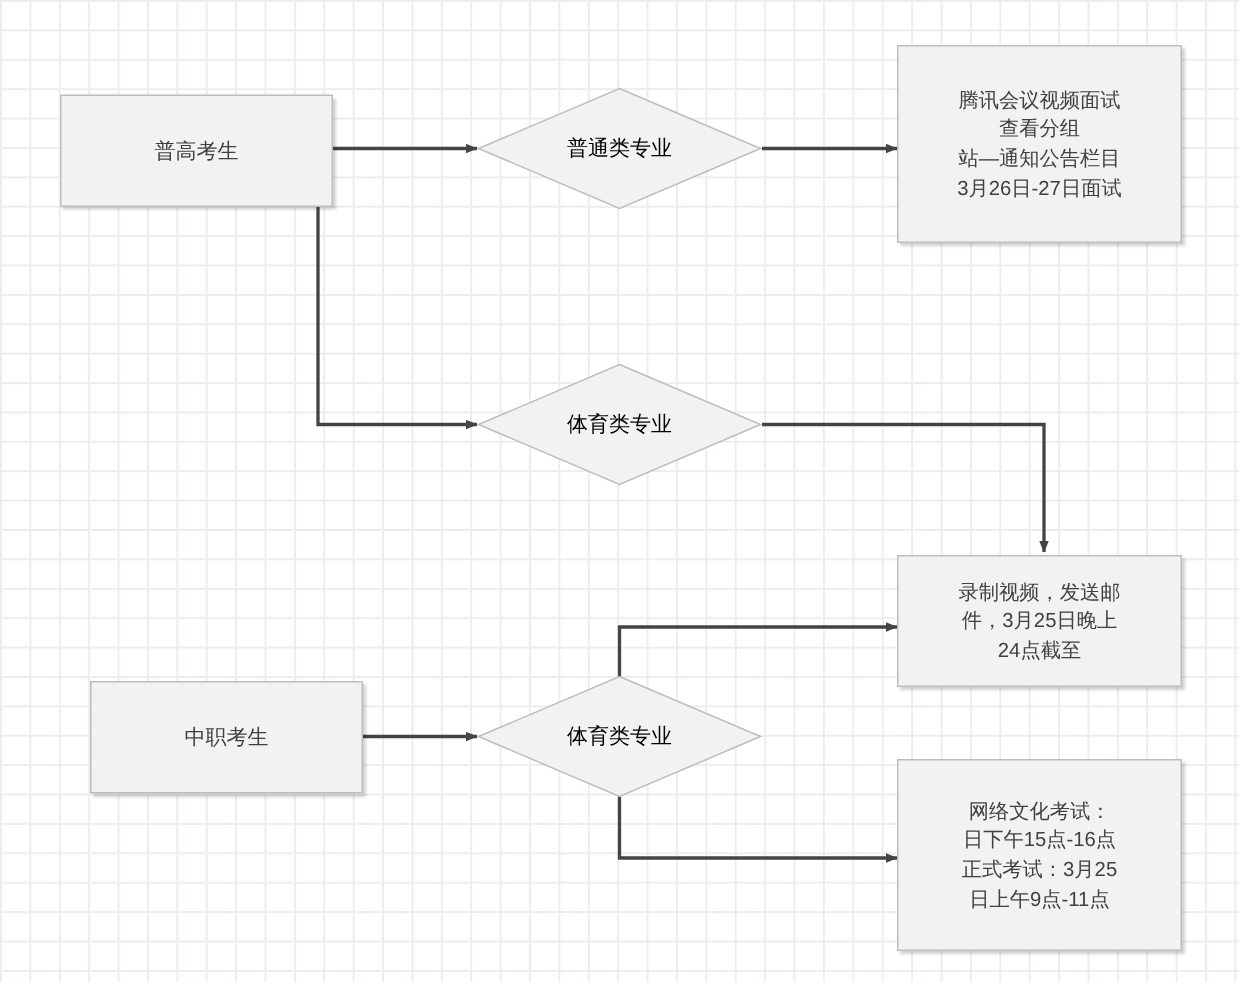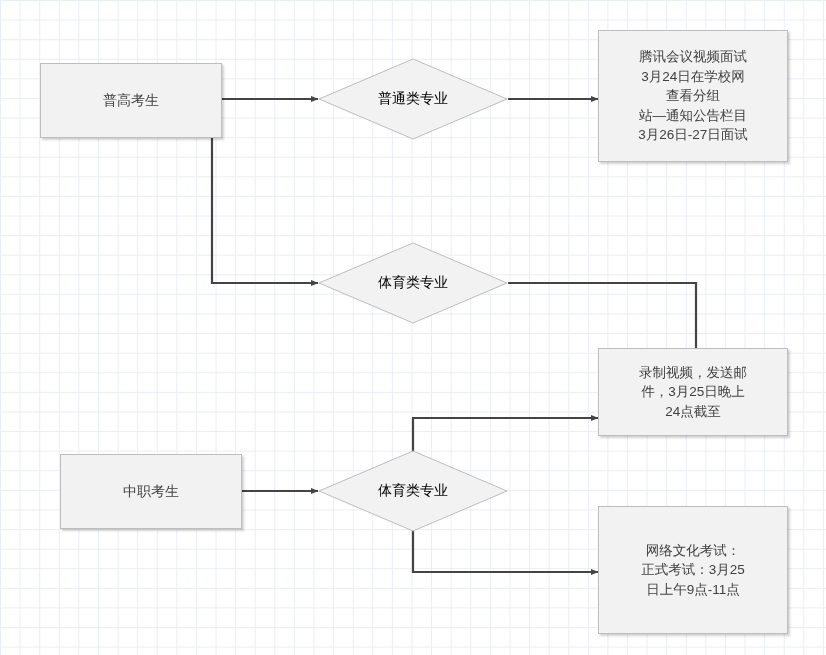--- a/index.html
+++ b/index.html
@@ -115,35 +115,34 @@
   <div class="diamond-wrap" style="left:318px; top:58px; width:190px; height:82px;">
     <svg width="190" height="82" viewBox="0 0 190 82">
       <polygon points="95,1 189,41 95,81 1,41" fill="#f2f2f2" stroke="#bdbdbd" stroke-width="1"></polygon>
     </svg>
     <div class="diamond-label">普通类专业</div>
   </div>
 
   <div class="node note-node" style="left:598px; top:30px; width:190px; height:132px;">
     <div class="lines">
       <div>腾讯会议视频面试</div>
-      <div>3月24日在学校网</div>
       <div>查看分组</div>
       <div>站—通知公告栏目</div>
       <div>3月26日-27日面试</div>
     </div>
   </div>
 
   <div class="diamond-wrap" style="left:318px; top:242px; width:190px; height:82px;">
     <svg width="190" height="82" viewBox="0 0 190 82">
       <polygon points="95,1 189,41 95,81 1,41" fill="#f2f2f2" stroke="#bdbdbd" stroke-width="1"></polygon>
     </svg>
     <div class="diamond-label">体育类专业</div>
   </div>
 
-  <div class="node note-node" style="left:598px; top:348px; width:190px; height:88px;">
+  <div class="node note-node" style="left:598px; top:370px; width:190px; height:88px;">
     <div class="lines">
       <div>录制视频，发送邮</div>
       <div>件，3月25日晚上</div>
       <div>24点截至</div>
     </div>
   </div>
 
   <div class="node rect-node" style="left:40px; top:454px; width:182px; height:75px;margin-left:20px;">
     <span>中职考生</span>
   </div>
@@ -151,18 +150,19 @@
   <div class="diamond-wrap" style="left:318px; top:450px; width:190px; height:82px;">
     <svg width="190" height="82" viewBox="0 0 190 82">
       <polygon points="95,1 189,41 95,81 1,41" fill="#f2f2f2" stroke="#bdbdbd" stroke-width="1"></polygon>
     </svg>
     <div class="diamond-label">体育类专业</div>
   </div>
 
   <div class="node note-node" style="left:598px; top:506px; width:190px; height:128px;">
     <div class="lines">
       <div>网络文化考试：</div>
+      <div>日下午15点-16点</div>
       <div>正式考试：3月25</div>
       <div>日上午9点-11点</div>
     </div>
   </div>
 
 </div>
 
 </body></html>

